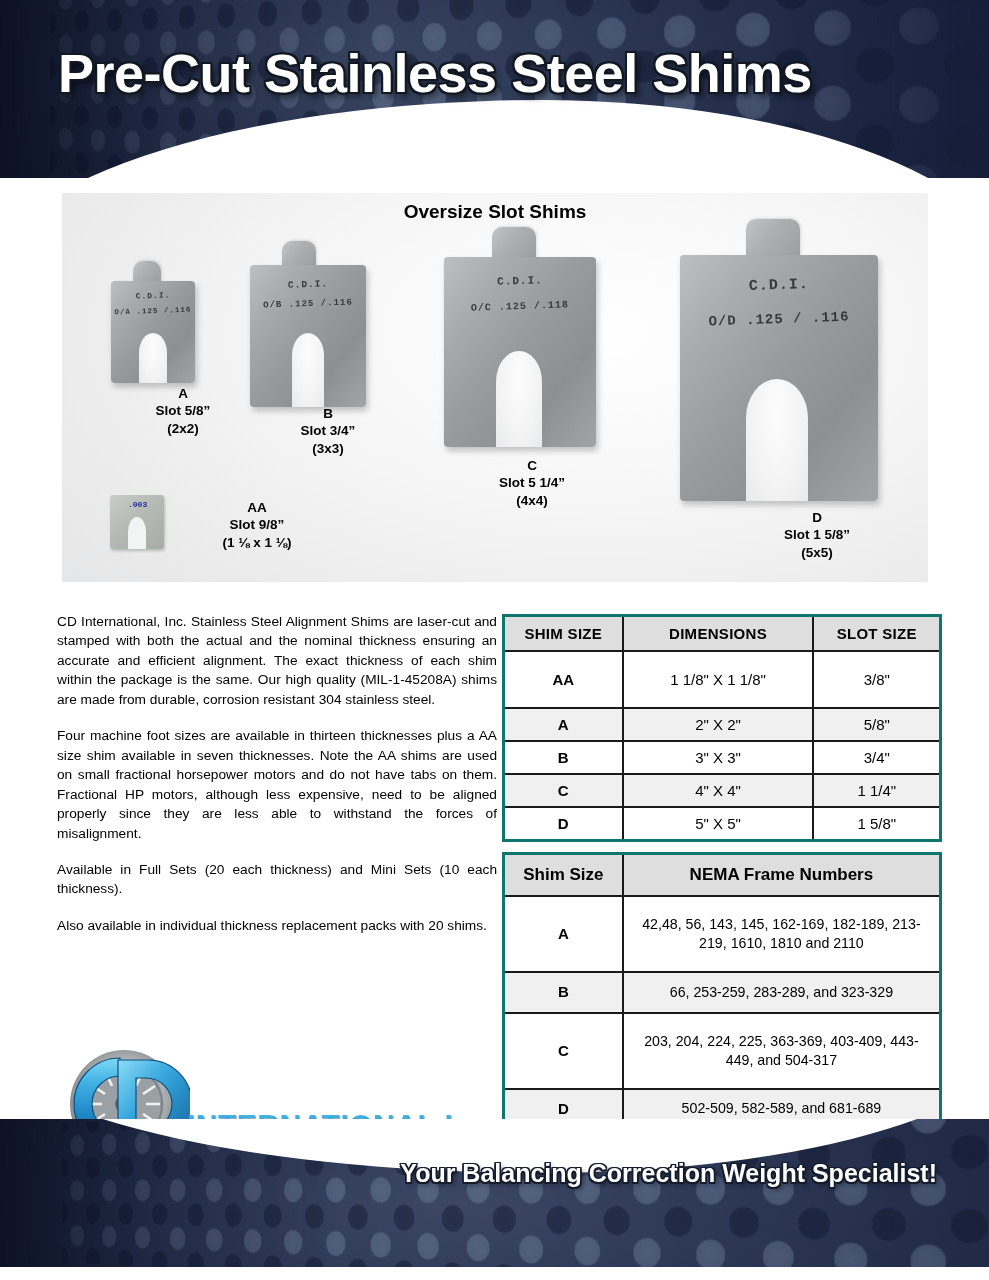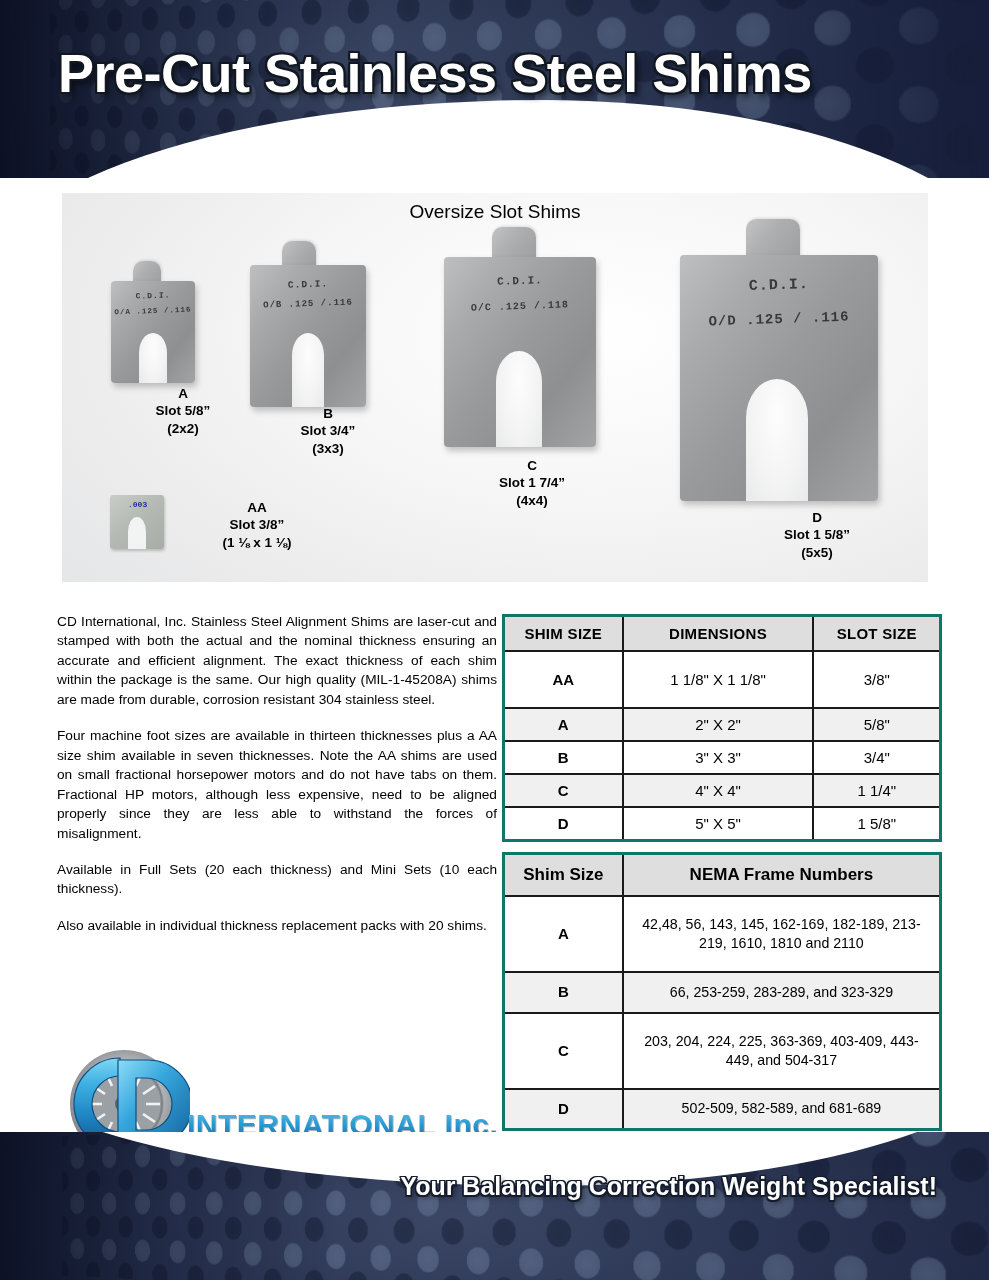--- a/index.html
+++ b/index.html
@@ -84,21 +84,21 @@
     left: 62px; top: 193px;
     width: 866px; height: 389px;
     background: radial-gradient(ellipse 760px 420px at 62% 36%, #ffffff 0%, #f6f6f6 40%, #ececed 70%, #e3e4e5 100%);
     overflow: hidden;
   }
   .photo-title {
     position: absolute;
     left: 0; right: 0; top: 8px;
     text-align: center;
     font-size: 19px;
-    font-weight: normal;
+    font-weight: bold;
     color: #000;
   }
 
   
   .shim { position: absolute; }
   .shim-tab, .shim-body { position: absolute; }
   .shim-body {
     background: linear-gradient(128deg, #bdbfc0 0%, #a9abac 22%, #989a9b 48%, #8d8f90 72%, #a2a4a5 100%);
     border-radius: 4px;
     box-shadow: 2px 4px 6px rgba(0,0,0,0.22);
@@ -238,21 +238,21 @@
     font-size: 22px;
     font-weight: bold;
     color: #121212;
     letter-spacing: -0.2px;
     white-space: nowrap;
   }
 
   
   .footer-band {
     position: absolute;
-    left: 0; bottom: 0;
+    left: 0; bottom: 13px;
     width: 989px; height: 148px;
     overflow: hidden;
   }
   .footer-bg {
     position: absolute; inset: 0;
     background: radial-gradient(ellipse 760px 300px at 46% 58%, #3b4765 0%, #2d3856 36%, #222c49 66%, #18213d 100%);
   }
   .footer-dots {
     position: absolute; inset: -10px;
     background-image: radial-gradient(ellipse 17px 21px at center, rgba(150,170,200,0.30) 0%, rgba(150,170,200,0.26) 58%, rgba(150,170,200,0) 62%);
@@ -342,21 +342,21 @@
     <div class="shim" style="left:368px; top:34px; width:180px; height:228px;">
       <div class="shim-tab" style="left:62px; top:0; width:44px; height:32px;"></div>
       <div class="shim-body" style="left:14px; top:30px; width:152px; height:190px;">
         <div class="stamp" style="top:18px; font-size:11px;">C.D.I.</div>
         <div class="stamp" style="top:44px; font-size:10px;">O/C .125 /.118</div>
         <div class="shim-slot" style="left:52px; bottom:0; width:46px; height:96px; border-radius:50% 50% 0 0 / 32% 32% 0 0;"></div>
       </div>
     </div>
     <div class="caption" style="left:395px; top:264px; width:150px;">
       <span>C</span><br>
-      <span>Slot 1 7/4”</span><br>
+      <span>Slot 5 1/4”</span><br>
       <span>(4x4)</span>
     </div>
 
     <div class="shim" style="left:604px; top:26px; width:230px; height:288px;">
       <div class="shim-tab" style="left:80px; top:0; width:54px; height:38px;"></div>
       <div class="shim-body" style="left:14px; top:36px; width:198px; height:246px;">
         <div class="stamp" style="top:22px; font-size:15px;">C.D.I.</div>
         <div class="stamp" style="top:56px; font-size:14px;">O/D .125 / .116</div>
         <div class="shim-slot" style="left:66px; bottom:0; width:62px; height:122px; border-radius:50% 50% 0 0 / 32% 32% 0 0;"></div>
       </div>
@@ -366,21 +366,21 @@
       <span>Slot 1 5/8”</span><br>
       <span>(5x5)</span>
     </div>
 
     <div class="aa-shim" style="left:48px; top:302px; width:54px; height:54px;">
       <div class="aa-mark" style="left:18px; top:5px;">.003</div>
       <div class="aa-slot" style="left:18px; bottom:0; width:18px; height:32px;"></div>
     </div>
     <div class="caption" style="left:120px; top:306px; width:150px;">
       <span>AA</span><br>
-      <span>Slot 3/8”</span><br>
+      <span>Slot 9/8”</span><br>
       <span>(1 ⅛ x 1 ⅛)</span>
     </div>
   </div>
 
   <div class="body-col">
     <p>CD International, Inc. Stainless Steel Alignment Shims are laser-cut and stamped with both the actual and the nominal thickness ensuring an accurate and efficient alignment. The exact thickness of each shim within the package is the same. Our high quality (MIL-1-45208A) shims are made from durable, corrosion resistant 304 stainless steel.</p>
     <p>Four machine foot sizes are available in thirteen thicknesses plus a AA size shim available in seven thicknesses. Note the AA shims are used on small fractional horsepower motors and do not have tabs on them. Fractional HP motors, although less expensive, need to be aligned properly since they are less able to withstand the forces of misalignment.</p>
     <p>Available in Full Sets (20 each thickness) and Mini Sets (10 each thickness).</p>
     <p>Also available in individual thickness replacement packs with 20 shims.</p>
   </div>

